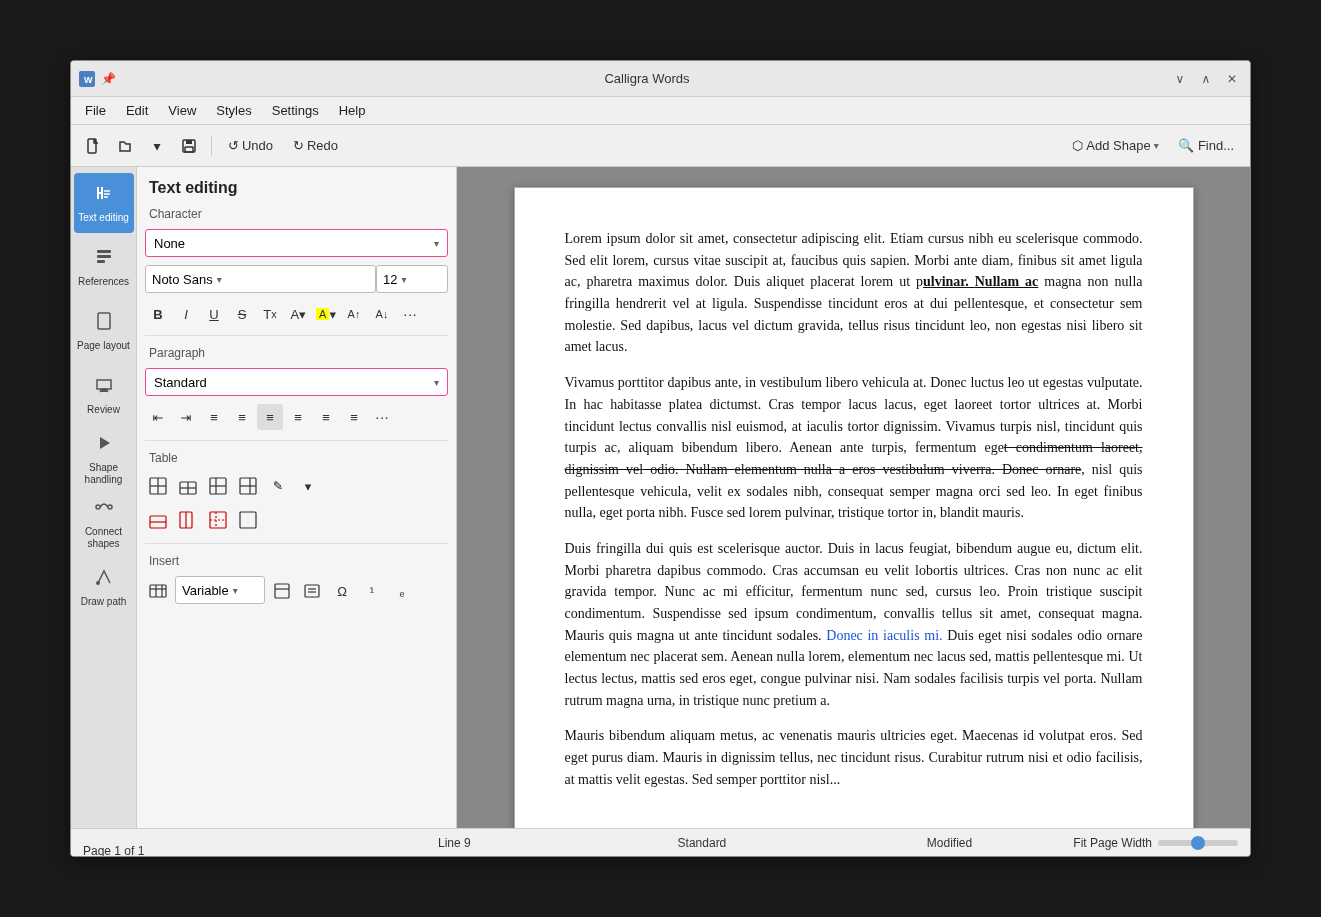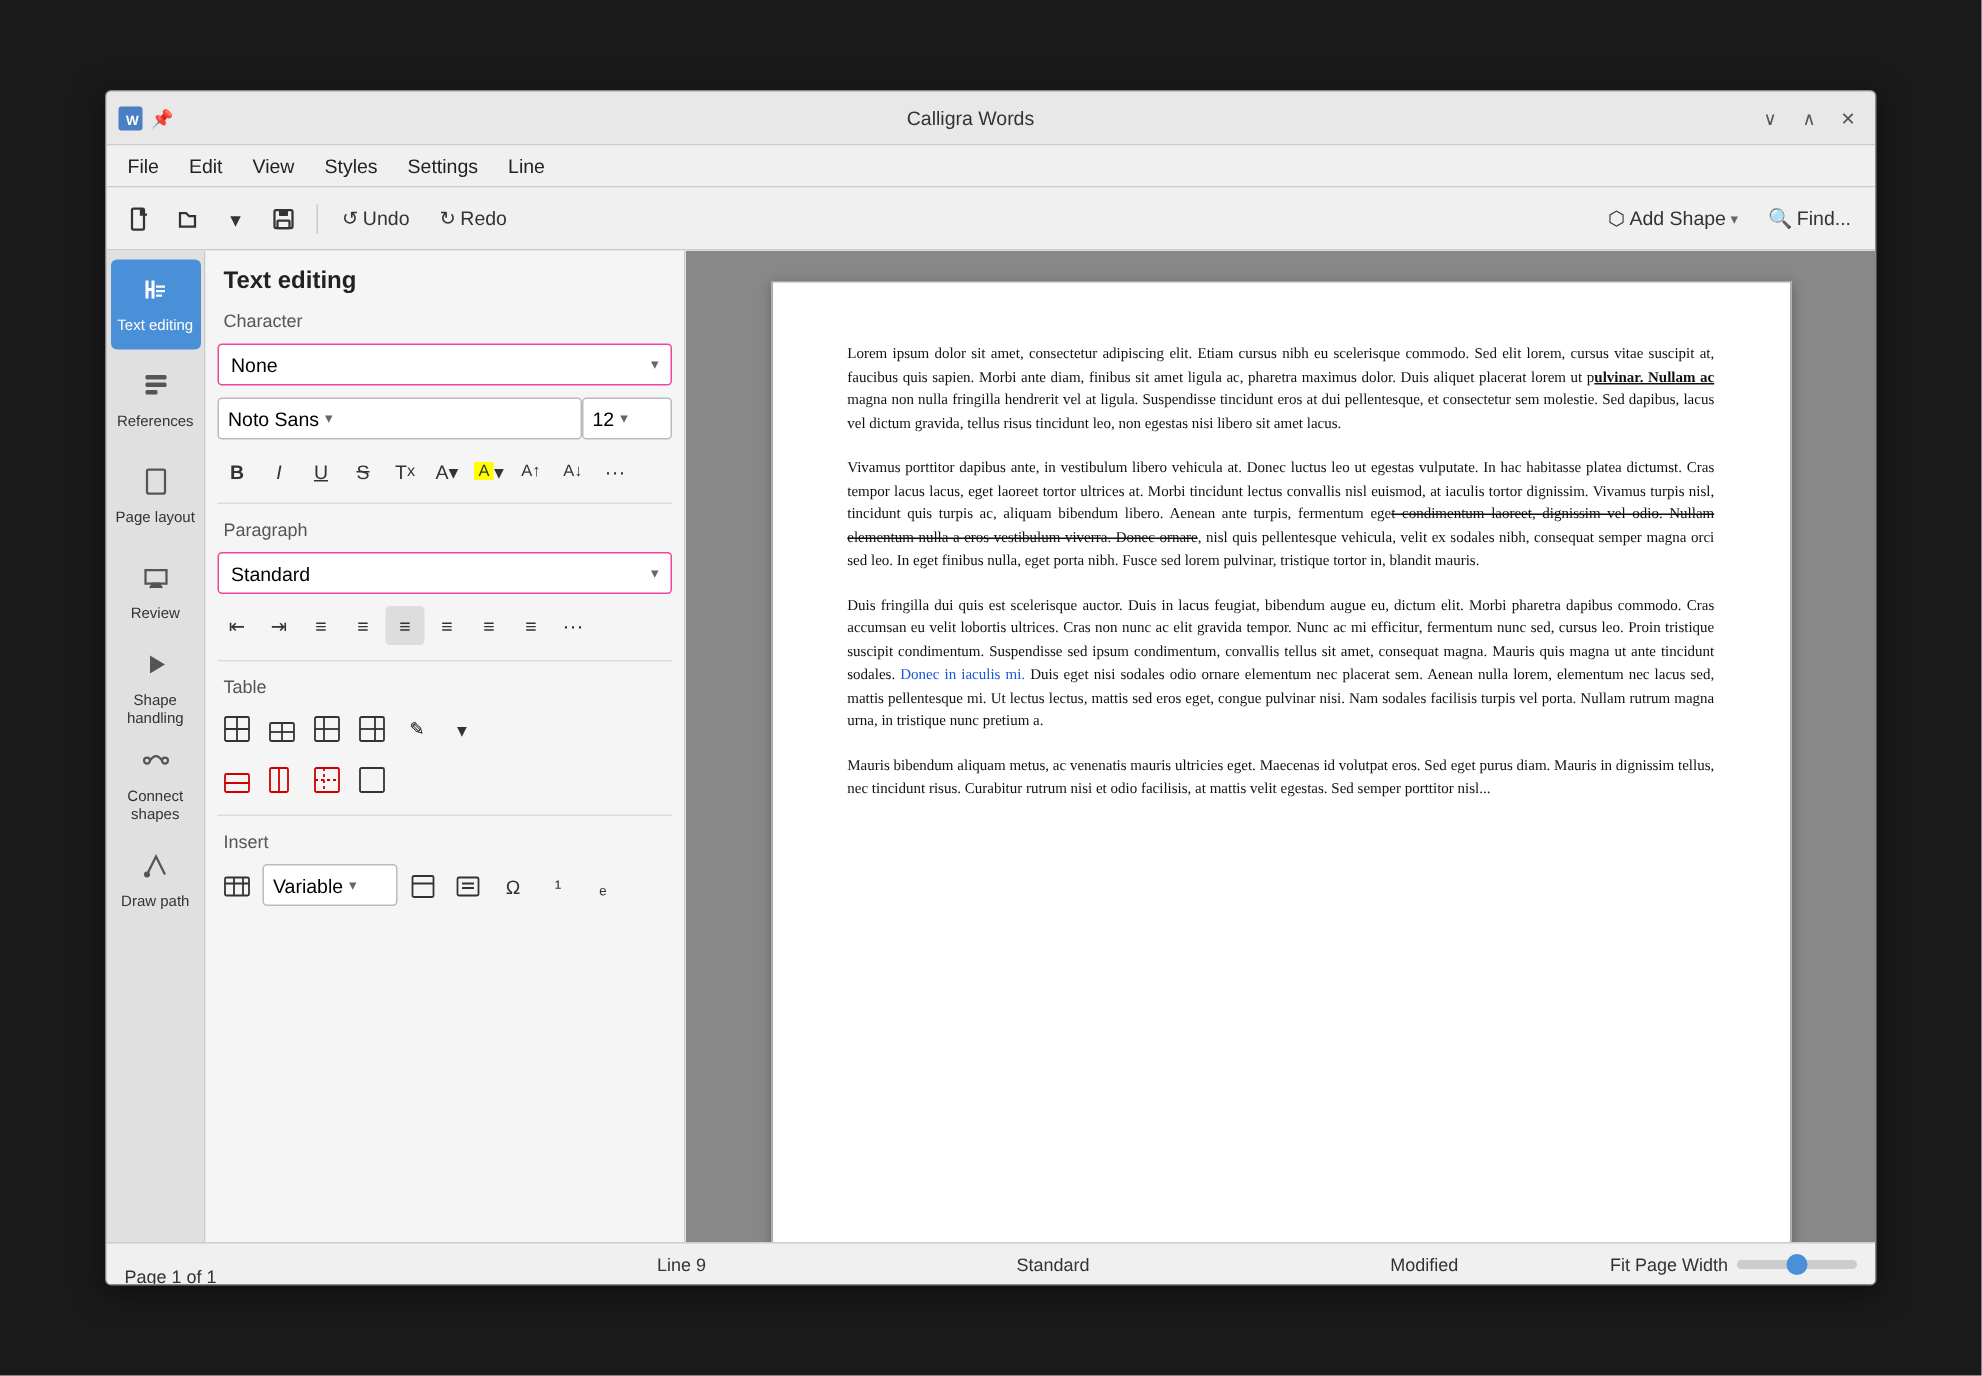--- a/index.html
+++ b/index.html
@@ -315,21 +315,21 @@
       box-shadow: 0 2px 8px rgba(0,0,0,0.3);
     }
     .doc-title {
       text-align: center;
       font-size: 26px;
       font-weight: bold;
       margin-bottom: 20px;
       font-family: serif;
     }
     .doc-para {
-      font-size: 10px;
+      font-size: 14px;
       line-height: 1.55;
       color: #111;
       margin-bottom: 14px;
       font-family: serif;
       text-align: justify;
     }
     
     .statusbar {
       height: 28px;
       background: #f0f0f0;
@@ -406,21 +406,21 @@
       <div class="titlebar-btn">✕</div>
     </div>
   </div>
 
   <div class="menubar">
     <div class="menu-item">File</div>
     <div class="menu-item">Edit</div>
     <div class="menu-item">View</div>
     <div class="menu-item">Styles</div>
     <div class="menu-item">Settings</div>
-    <div class="menu-item">Line</div>
+    <div class="menu-item">Help</div>
   </div>
 
   <div class="toolbar">
     <button class="toolbar-btn" title="New">
       <svg width="16" height="16" viewBox="0 0 16 16" fill="none" stroke="#333" stroke-width="1.5">
         <rect x="3" y="1" width="8" height="14" rx="1"></rect>
         <path d="M9 1v4h4"></path>
         <line x1="9" y1="1" x2="11" y2="5" stroke="#333"></line>
       </svg>
     </button>
@@ -538,21 +538,21 @@
         <div class="dropdown">
           <span>None</span>
           <span class="dropdown-arrow">▾</span>
         </div>
       </div>
       <div class="dropdown-row-double">
         <div class="dropdown-sm flex1">
           <span>Noto Sans</span>
           <span class="dropdown-arrow">▾</span>
         </div>
-        <div class="dropdown-sm" style="width:60px;">
+        <div class="dropdown-sm" style="width:72px;">
           <span>12</span>
           <span class="dropdown-arrow">▾</span>
         </div>
       </div>
 
       <div class="format-row">
         <button class="fmt-btn bold">B</button>
         <button class="fmt-btn italic">I</button>
         <button class="fmt-btn underline">U</button>
         <button class="fmt-btn strikethrough">S</button>

